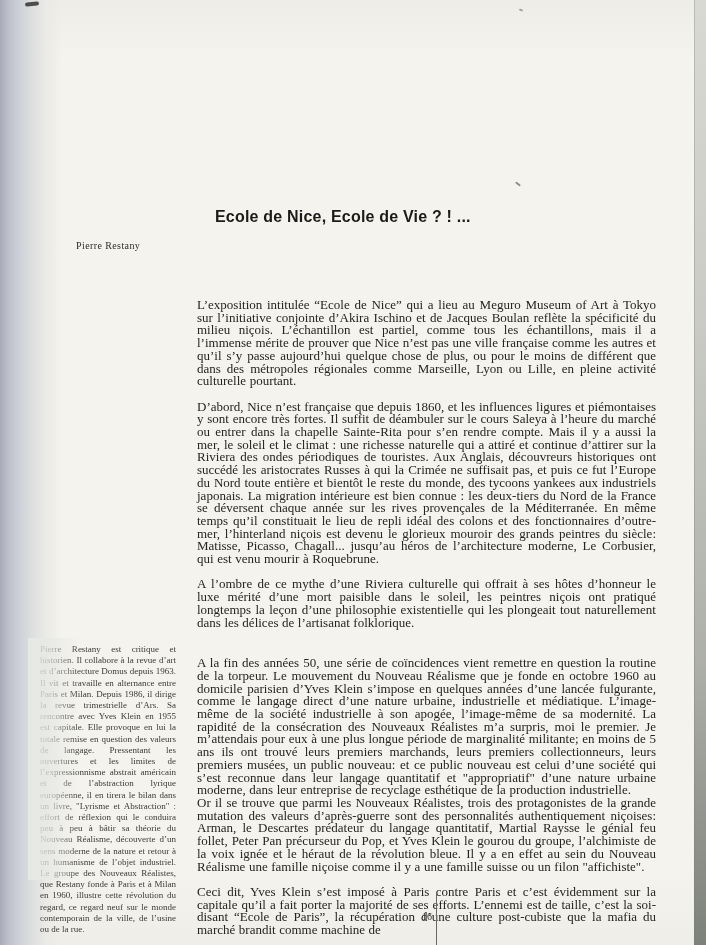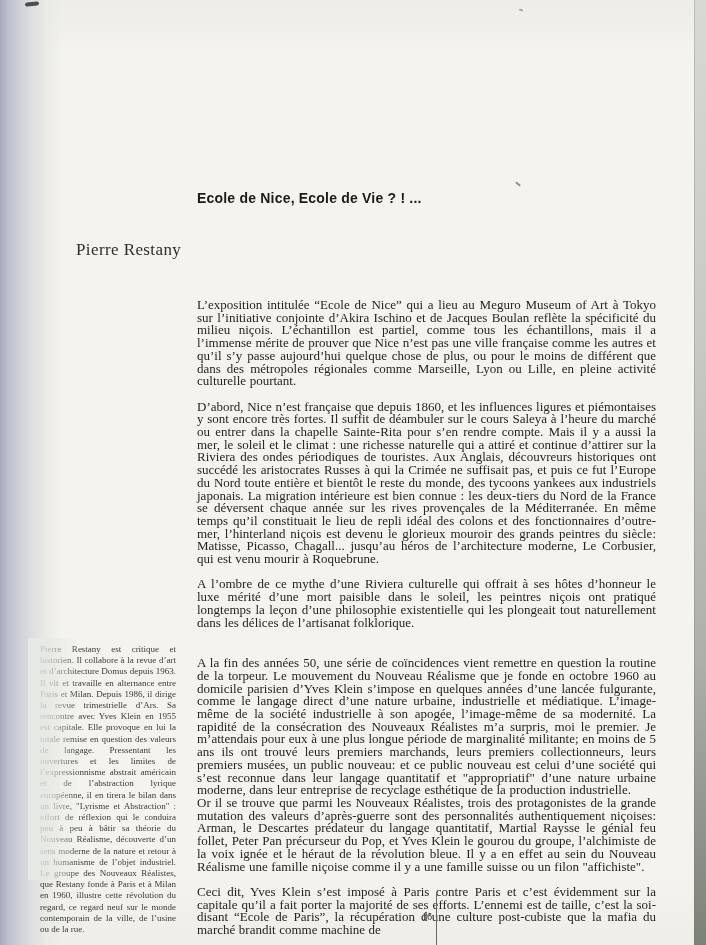--- a/index.html
+++ b/index.html
@@ -17,28 +17,28 @@
       #dddfe0 32px, #eaeae6 46px, rgba(244,243,238,0) 62px);
   }
   .right-strip {
     position:absolute; right:0; top:0; bottom:0; width:11px;
     border-left:1px solid rgba(115,118,110,.30);
     background:linear-gradient(180deg,
       var(--edge-strip-top, #d9d9d4) 0%, #c9cac5 35%,
       #adafa8 70%, #939690 86%, var(--edge-strip-bottom, #7d8278) 100%);
   }
   .title {
-    position:absolute; left:197px; top:188px; margin:0;
+    position:absolute; left:197px; top:188px; margin:18px;
     font-family:"Liberation Sans", sans-serif; font-weight:bold;
-    font-size:14px; line-height:21px; letter-spacing:.2px;
+    font-size:16px; line-height:21px; letter-spacing:.2px;
     color:#1b1b19; white-space:nowrap;
   }
   .author {
     position:absolute; left:76px; top:240px;
-    font-size:17px; letter-spacing:.4px; color:#2e2d2b; white-space:nowrap;
+    font-size:10px; letter-spacing:.4px; color:#2e2d2b; white-space:nowrap;
   }
   .body-col {
     position:absolute; left:197px; top:299px; width:459px;
     font-size:13px; line-height:12.7px; text-align:justify;
     color:var(--text, #262522); word-spacing:.3px;
   }
   .body-col p { margin:0 0 12.7px 0; }
   .body-col p.joined { margin-bottom:0;margin-top:28px; }
   .sidebar {
     position:absolute; left:40px; top:644px; width:136px;

